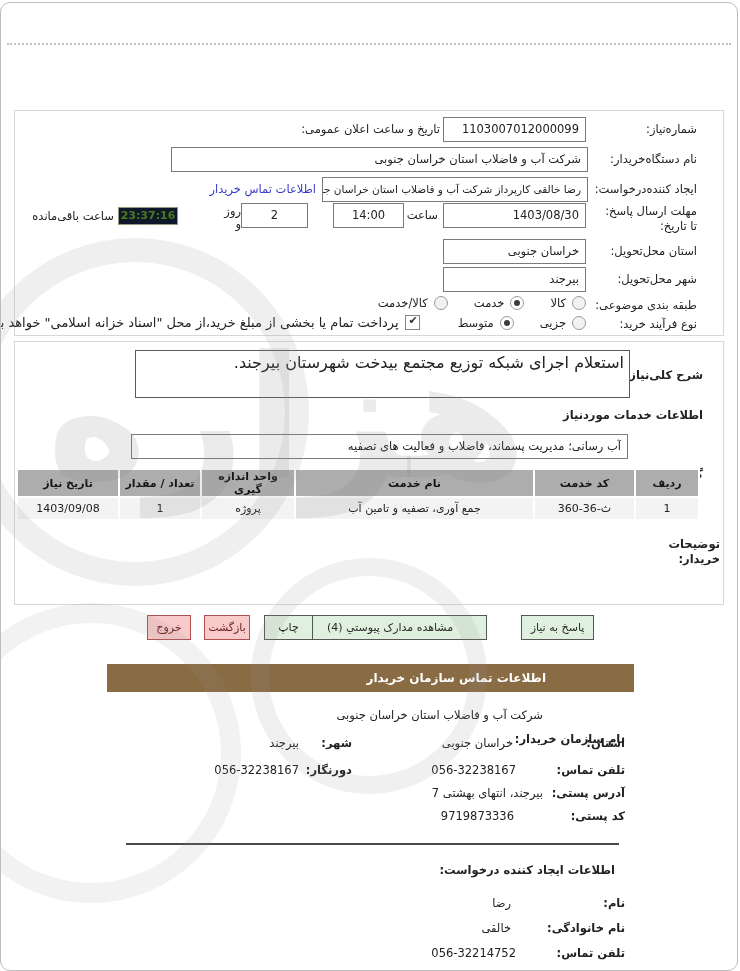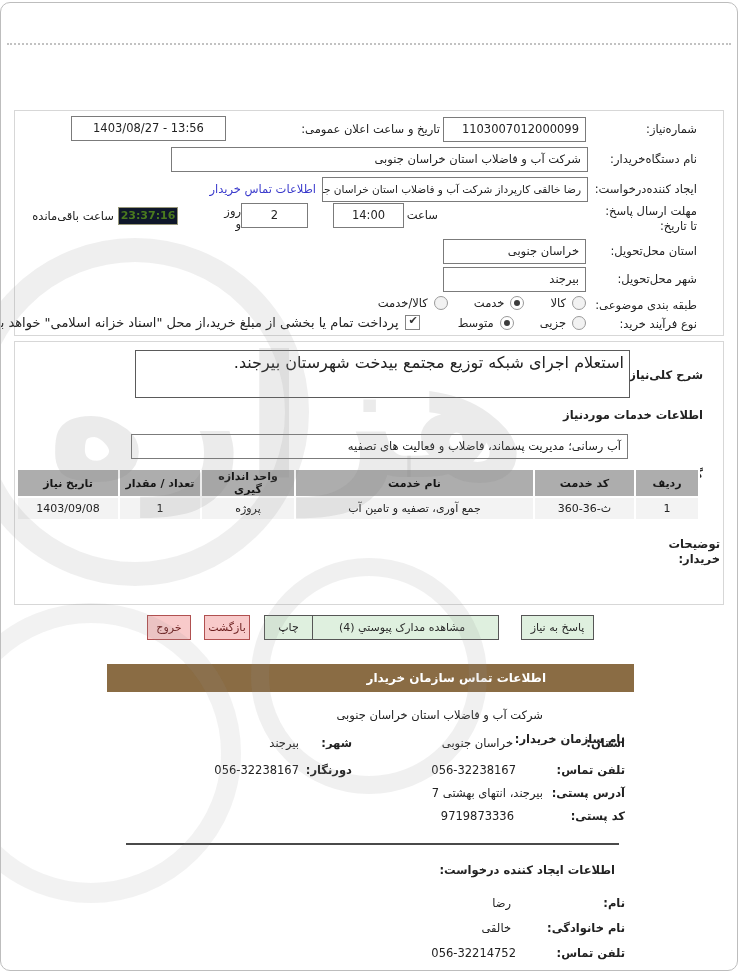--- a/index.html
+++ b/index.html
@@ -45,30 +45,30 @@
 
 <div class="page">
 
   <div class="dotted"></div>
 
 
   <div class="panel p1">
     <span class="lbl" style="right:26px;top:11px;">شماره‌نیاز:</span>
     <div class="ibox ltr" style="right:137px;top:6px;width:129px;">1103007012000099</div>
     <span class="lbl" style="right:283px;top:11px;">تاریخ و ساعت اعلان عمومی:</span>
-    <div class="ibox ltr center" style="right:497px;top:5px;width:141px;">1403/08/27 - 13:56</div>
 
     <span class="lbl" style="right:26px;top:41px;">نام دستگاه‌خریدار:</span>
     <div class="ibox" style="right:135px;top:36px;width:403px;">شرکت آب و فاضلاب استان خراسان جنوبی</div>
 
     <span class="lbl" style="right:26px;top:71px;">ایجاد کننده‌درخواست:</span>
     <div class="ibox" style="right:135px;top:66px;width:252px;font-size:10.5px;">رضا خالقی کارپرداز شرکت آب و فاضلاب استان خراسان جنوبی</div>
     <a class="link" style="right:407px;top:71px;">اطلاعات تماس خریدار</a>
 
     <span class="lbl" style="right:26px;top:93px;width:102px;white-space:normal;line-height:15px;">مهلت ارسال پاسخ: تا تاریخ:</span>
+    <div class="ibox" style="right:137px;top:92px;width:129px;">1403/08/30</div>
     <span class="lbl" style="right:285px;top:97px;">ساعت</span>
     <div class="ibox center" style="right:319px;top:92px;width:57px;">14:00</div>
     <div class="ibox center" style="right:415px;top:92px;width:53px;">2</div>
     <span class="lbl" style="right:482px;top:94px;width:20px;white-space:normal;line-height:13px;">روز و</span>
     <div class="cdown" style="right:545px;top:96px;width:58px;">23:37:16</div>
     <span class="lbl" style="right:609px;top:98px;">ساعت باقی‌مانده</span>
 
     <span class="lbl" style="right:26px;top:133px;">استان محل‌تحویل:</span>
     <div class="ibox" style="right:137px;top:128px;width:129px;">خراسان جنوبی</div>
 
@@ -129,21 +129,21 @@
           <td>1</td>
           <td class="ltr">1403/09/08</td>
         </tr>
       </tbody>
     </table>
 
     <span class="lbl b" style="right:3px;top:195px;width:58px;white-space:normal;line-height:15px;">توضیحات خریدار:</span>
   </div>
 
   <div class="btn green" style="right:143px;width:73px;">پاسخ به نیاز</div>
-  <div class="btn green" style="right:238px;width:194px;">مشاهده مدارک پیوستي (4)</div>
+  <div class="btn green" style="right:250px;width:194px;">مشاهده مدارک پیوستي (4)</div>
   <div class="btn green" style="right:424px;width:49px;">چاپ</div>
   <div class="btn pink" style="right:487px;width:46px;">بازگشت</div>
   <div class="btn pink" style="right:546px;width:44px;">خروج</div>
 
   <div class="bar bar2">
     <span>اطلاعات تماس سازمان خریدار</span>
   </div>
 
   <span class="lbl b" style="right:112px;top:729px;">نام سازمان خریدار:</span>
   <span class="lbl" style="right:194px;top:705px;">شرکت آب و فاضلاب استان خراسان جنوبی</span>

